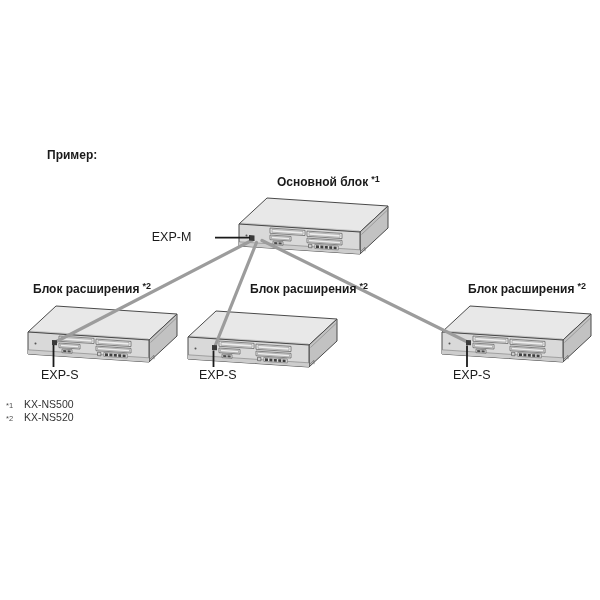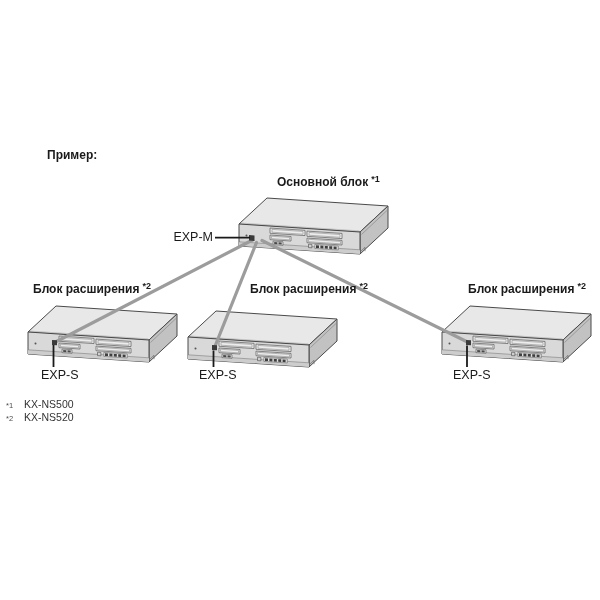--- a/index.html
+++ b/index.html
@@ -85,21 +85,21 @@
     <line x1="213.5" y1="350.5" x2="213.5" y2="367" stroke="#1a1a1a" stroke-width="1.8"></line>
     <line x1="467" y1="345.5" x2="467" y2="367" stroke="#1a1a1a" stroke-width="1.8"></line>
   </svg>
 
   <div class="lbl lbl-bold" style="left:7px;top:149px;padding-left:40px;">Пример:</div>
 
   <div class="lbl lbl-bold" style="left:265px;top:176px;margin-left:12px;">
     <span>Основной блок</span><span class="sup">*1</span>
   </div>
 
-  <div class="lbl lbl-plain" style="left:130px;top:230px;width:83px;text-align:right;">EXP-M</div>
+  <div class="lbl lbl-plain" style="left:130px;top:230px;width:83px;text-align:center;">EXP-M</div>
 
   <div class="lbl lbl-bold" style="left:33px;top:283px;">
     <span>Блок расширения</span><span class="sup">*2</span>
   </div>
   <div class="lbl lbl-bold" style="left:250px;top:283px;">
     <span>Блок расширения</span><span class="sup">*2</span>
   </div>
   <div class="lbl lbl-bold" style="left:468px;top:283px;">
     <span>Блок расширения</span><span class="sup">*2</span>
   </div>

